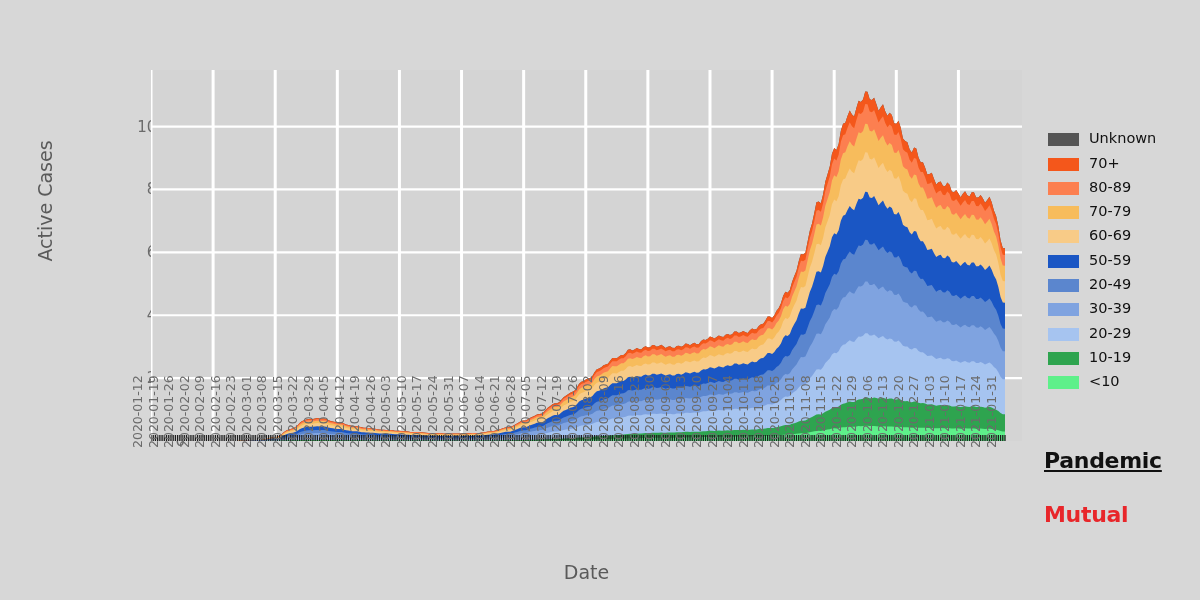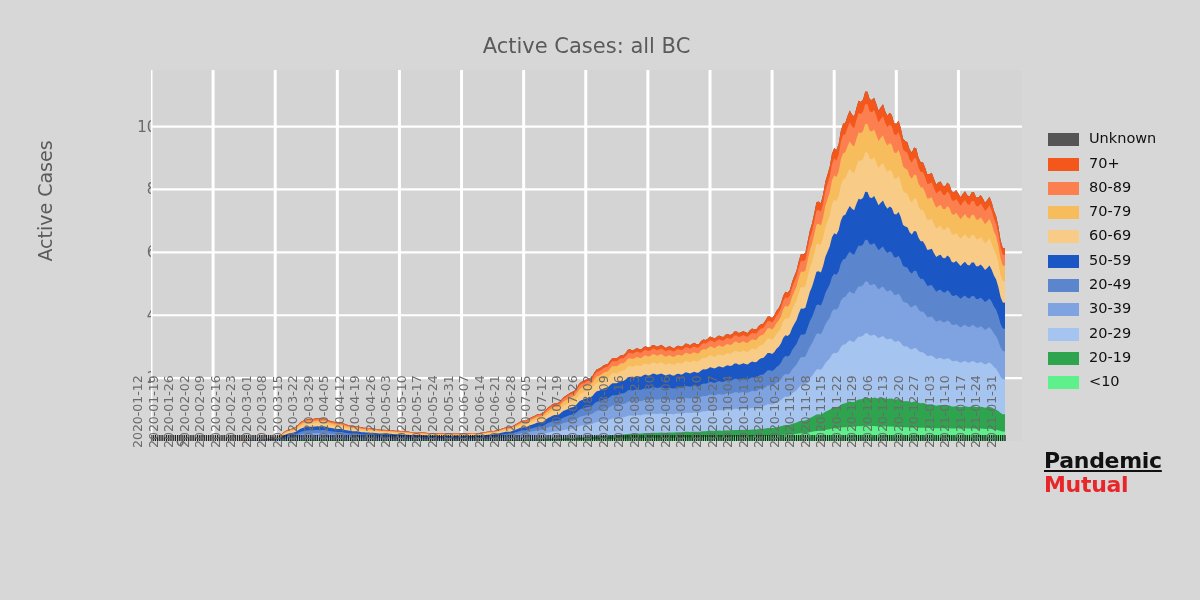--- a/index.html
+++ b/index.html
@@ -112,34 +112,33 @@
     position: absolute;
     top: 448px;
     font-size: 22px;
     font-weight: bold;
     color: #111111;
     white-space: nowrap;
     letter-spacing: -0.3px;
   }
   .brand-line2 {
     position: absolute;
-    top: 472px;
+    top: 502px;
     font-size: 22px;
     font-weight: bold;
     color: #e8262a;
     white-space: nowrap;
     letter-spacing: -0.3px;
   }
 </style>
 </head>
 <body>
 
 <div id="figure">
 
-  <div class="chart-title">Active Cases: all BC</div>
 
   <div class="ylabel">Active Cases</div>
 
   <div id="ytick-container">
       <div class="ytick-label" style="top: 441px;">0</div>
       <div class="ytick-label" style="top: 378.119px;">2000</div>
       <div class="ytick-label" style="top: 315.237px;">4000</div>
       <div class="ytick-label" style="top: 252.356px;">6000</div>
       <div class="ytick-label" style="top: 189.475px;">8000</div>
       <div class="ytick-label" style="top: 126.593px;">10000</div>
@@ -624,20 +623,21 @@
       <div class="xtick-label" style="left: 890.309px;">2020-12-13</div>
       <div class="xtick-label" style="left: 905.836px;">2020-12-20</div>
       <div class="xtick-label" style="left: 921.364px;">2020-12-27</div>
       <div class="xtick-label" style="left: 936.891px;">2021-01-03</div>
       <div class="xtick-label" style="left: 952.418px;">2021-01-10</div>
       <div class="xtick-label" style="left: 967.945px;">2021-01-17</div>
       <div class="xtick-label" style="left: 983.473px;">2021-01-24</div>
       <div class="xtick-label" style="left: 999px;">2021-01-31</div>
     </div>
 
+  <div class="xlabel">Date</div>
 
   <div class="legend" id="legend">
       <div class="legend-row">
         <span class="legend-swatch" style="background: rgb(85, 85, 85);"></span>
         <span class="legend-label">Unknown</span>
       </div>
       <div class="legend-row">
         <span class="legend-swatch" style="background: rgb(244, 87, 27);"></span>
         <span class="legend-label">70+</span>
       </div>
@@ -664,21 +664,21 @@
       <div class="legend-row">
         <span class="legend-swatch" style="background: rgb(127, 163, 224);"></span>
         <span class="legend-label">30-39</span>
       </div>
       <div class="legend-row">
         <span class="legend-swatch" style="background: rgb(166, 196, 240);"></span>
         <span class="legend-label">20-29</span>
       </div>
       <div class="legend-row">
         <span class="legend-swatch" style="background: rgb(46, 164, 79);"></span>
-        <span class="legend-label">20-19</span>
+        <span class="legend-label">10-19</span>
       </div>
       <div class="legend-row">
         <span class="legend-swatch" style="background: rgb(94, 240, 138);"></span>
         <span class="legend-label">&lt;10</span>
       </div>
     </div>
 
   <div class="brand">
     <div class="brand-line1" style="color: rgb(17, 17, 17); text-decoration: underline;">Pandemic</div>
     <div class="brand-line2" style="color: rgb(232, 38, 42);">Mutual</div>

